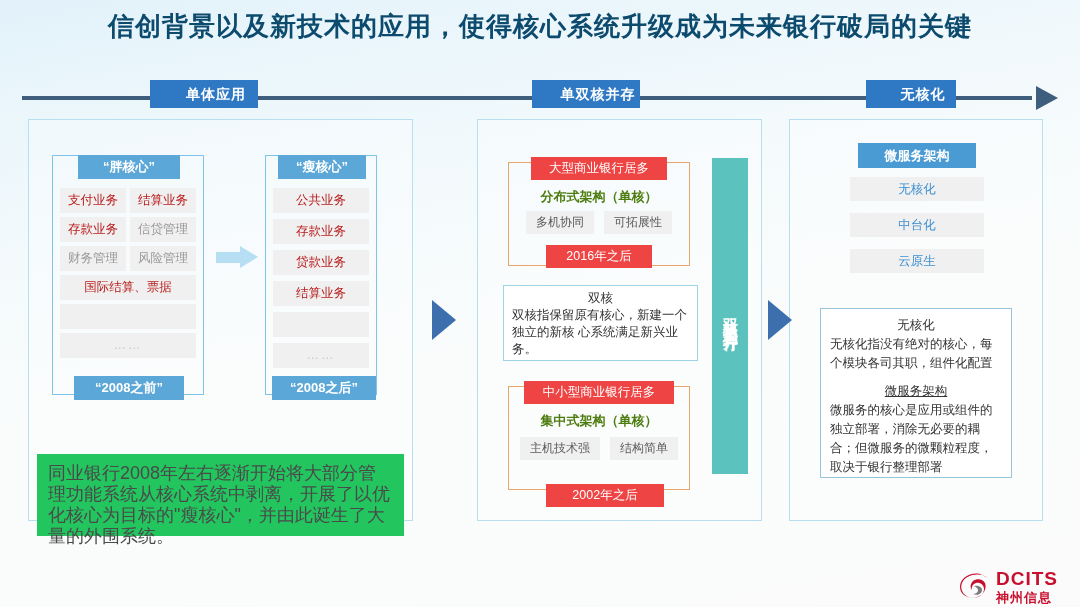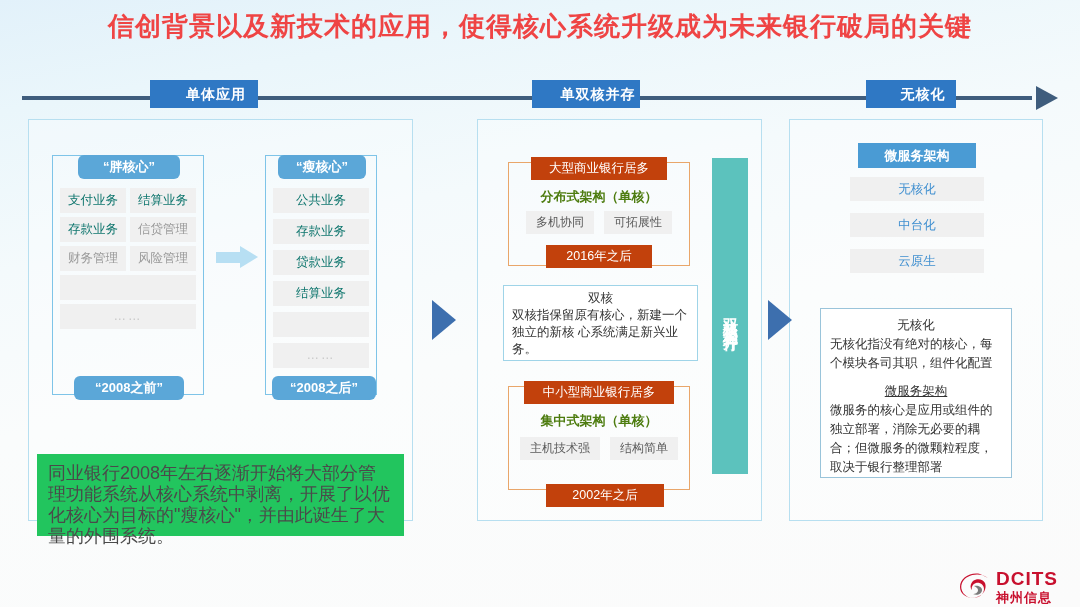--- a/index.html
+++ b/index.html
@@ -10,21 +10,21 @@
     position: relative;
     overflow: hidden;
   }
 
   
   .title-bar {
     position: absolute; left: 0; top: 6px; width: 1080px;
     text-align: center;
   }
   .title-bar .title {
-    font-size: 26px; font-weight: bold; color: #ef4444;
+    font-size: 26px; font-weight: bold; color: #0c4a6e;
     letter-spacing: 1px; line-height: 40px;
   }
 
   
   .timeline { position: absolute; left: 22px; top: 86px; width: 1036px; height: 26px; }
   .timeline .axis {
     position: absolute; left: 0; top: 10px; width: 1010px; height: 4px;
     background: #3f5d7d;
   }
   .timeline .axis-head {
@@ -63,21 +63,21 @@
 
   
   .core-box {
     position: absolute; border: 1px solid #7ec4e8; background: transparent;
   }
   .core-fat  { left: 52px;  top: 155px; width: 152px; height: 240px; }
   .core-thin { left: 265px; top: 155px; width: 112px; height: 240px; }
 
   .cap-tag {
     position: absolute; height: 24px; line-height: 24px; text-align: center;
-    background: #5ba7d8; color: #ffffff; font-size: 13px; font-weight: bold; border-radius: 6px;
+    background: #5ba7d8; color: #ffffff; font-size: 13px; font-weight: bold;
   }
   .cap-fat-top   { left: 78px;  top: 155px; width: 102px; }
   .cap-fat-bot   { left: 74px;  top: 376px; width: 110px; }
   .cap-thin-top  { left: 278px; top: 155px; width: 88px; }
   .cap-thin-bot  { left: 272px; top: 376px; width: 104px; }
 
   .mid-arrow {
     position: absolute; left: 216px; top: 246px; width: 42px; height: 22px;
   }
   .mid-arrow .shaft {
@@ -94,21 +94,21 @@
   .item-grid {
     position: absolute; left: 60px; top: 188px; width: 136px;
     display: flex; flex-wrap: wrap; gap: 4px 4px;
   }
   .cell {
     height: 25px; line-height: 25px; text-align: center;
     background: #f0f0f0; font-size: 12.5px; color: #9a9a9a;
   }
   .cell.half { width: 66px; }
   .cell.full { width: 136px; }
-  .cell.blue { color: #0f766e; }
+  .cell.blue { color: #b91c1c; }
   .cell.blank { color: #c8c8c8; letter-spacing: 2px; }
 
   .item-col {
     position: absolute; left: 273px; top: 188px; width: 96px;
     display: flex; flex-direction: column; gap: 6px;
   }
   .item-col .cell { width: 96px; height: 25px; line-height: 25px; }
 
   
   .caption {
@@ -119,21 +119,21 @@
 
   
   .orange-box {
     position: absolute; border: 1.5px solid #e9a66a; background: transparent;
   }
   .ob-top { left: 508px; top: 162px; width: 182px; height: 104px; }
   .ob-bot { left: 508px; top: 386px; width: 182px; height: 104px; }
 
   .blue-tag {
     position: absolute; height: 23px; line-height: 23px; text-align: center;
-    background: #c2410c; color: #ffffff; font-size: 12.5px;
+    background: #ef4444; color: #ffffff; font-size: 12.5px;
   }
   .ob-top-head { left: 531px; top: 157px; width: 136px; }
   .ob-top-foot { left: 546px; top: 245px; width: 106px; }
   .ob-bot-head { left: 524px; top: 381px; width: 150px; }
   .ob-bot-foot { left: 546px; top: 484px; width: 118px; }
 
   .arch-label {
     position: absolute; width: 182px; text-align: center;
     font-size: 13px; color: #4d7c0f; font-weight: bold;
   }
@@ -240,20 +240,21 @@
   <div class="head"></div>
 </div>
 
 <div class="item-grid">
   <div class="cell half blue">支付业务</div>
   <div class="cell half blue">结算业务</div>
   <div class="cell half blue">存款业务</div>
   <div class="cell half">信贷管理</div>
   <div class="cell half">财务管理</div>
   <div class="cell half">风险管理</div>
+  <div class="cell full blue">国际结算、票据</div>
   <div class="cell full blank"></div>
   <div class="cell full blank">……</div>
 </div>
 
 <div class="item-col">
   <div class="cell blue">公共业务</div>
   <div class="cell blue">存款业务</div>
   <div class="cell blue">贷款业务</div>
   <div class="cell blue">结算业务</div>
   <div class="cell blank"></div>

